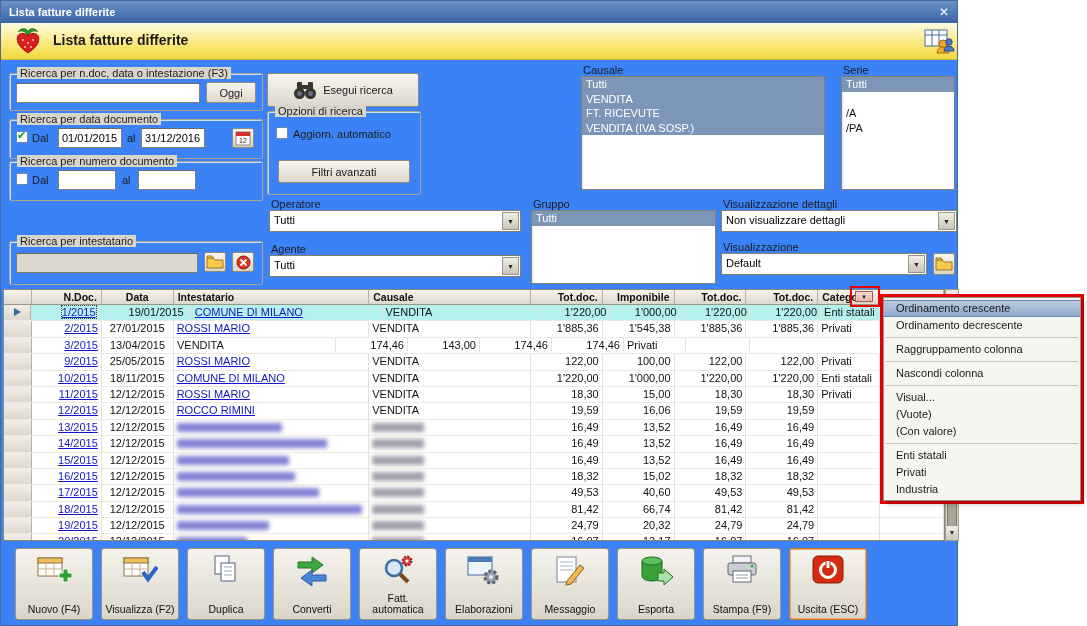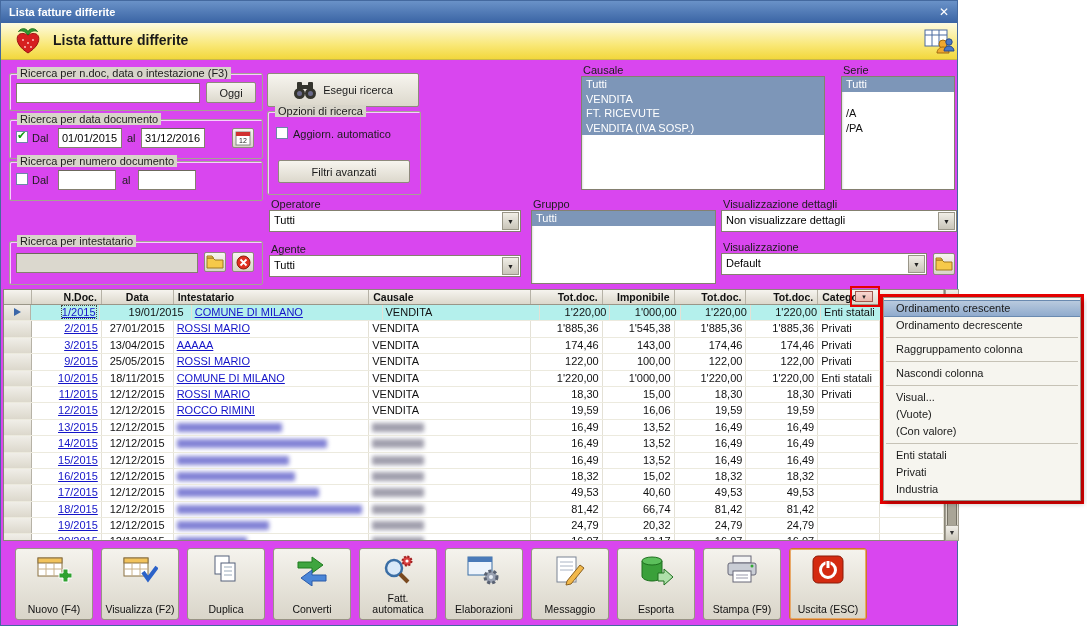--- a/index.html
+++ b/index.html
@@ -1,17 +1,17 @@
 <!DOCTYPE html>
 <html><head>
 <meta charset="utf-8">
 <style>
   html,body{margin:0;padding:0;background:#fff;font-family:"Liberation Sans","DejaVu Sans",sans-serif;}
   .page{position:relative;width:1087px;height:626px;overflow:hidden;background:#fff;}
-  .window{position:absolute;left:0;top:0;width:958px;height:626px;background:#d946ef;border:1px solid #44699f;box-sizing:border-box;}
+  .window{position:absolute;left:0;top:0;width:958px;height:626px;background:#3b82f6;border:1px solid #44699f;box-sizing:border-box;}
   
   .titlebar{position:absolute;left:0;top:0;width:100%;height:22px;background:linear-gradient(180deg,#6a92c8,#3a64a4);}
   .tb-title{position:absolute;left:8px;top:0;line-height:22px;color:#fff;font-size:11px;font-weight:bold;}
   .close-btn{position:absolute;right:5px;top:3px;width:16px;height:16px;color:#fff;font-size:12px;font-weight:bold;text-align:center;line-height:16px;cursor:default;}
   
   .banner{position:absolute;left:0;top:22px;width:100%;height:36px;background:linear-gradient(180deg,#fdfbe2 0%,#f9e878 60%,#f2d73c 100%);border-bottom:1px solid #c8b84a;}
   .berry{position:absolute;left:12px;top:3px;}
   .banner-title{position:absolute;left:52px;top:9px;font-size:14px;font-weight:bold;color:#1a1a1a;}
   .banner-right{position:absolute;left:922px;top:2px;}
   
@@ -292,21 +292,20 @@
             <div class="gcell num" style="width: 72px;">1'545,38</div>
             <div class="gcell num" style="width: 72px;">1'885,36</div>
             <div class="gcell num" style="width: 72px;">1'885,36</div>
             <div class="gcell" style="width: 62px;">Privati</div>
             <div class="gcell" style="width: 64px;"></div>
           </div>
           <div class="grow">
             <div class="gcell sel-cell" style="width: 28px;"></div>
             <div class="gcell num" style="width: 70px;"><span class="link">3/2015</span></div>
             <div class="gcell center" style="width: 72px;">13/04/2015</div>
-            <div class="gcell" style="width: 196px;"><span class="link">AAAAA</span></div>
             <div class="gcell" style="width: 162px;">VENDITA</div>
             <div class="gcell num" style="width: 72px;">174,46</div>
             <div class="gcell num" style="width: 72px;">143,00</div>
             <div class="gcell num" style="width: 72px;">174,46</div>
             <div class="gcell num" style="width: 72px;">174,46</div>
             <div class="gcell" style="width: 62px;">Privati</div>
             <div class="gcell" style="width: 64px;"></div>
           </div>
           <div class="grow">
             <div class="gcell sel-cell" style="width: 28px;"></div>

